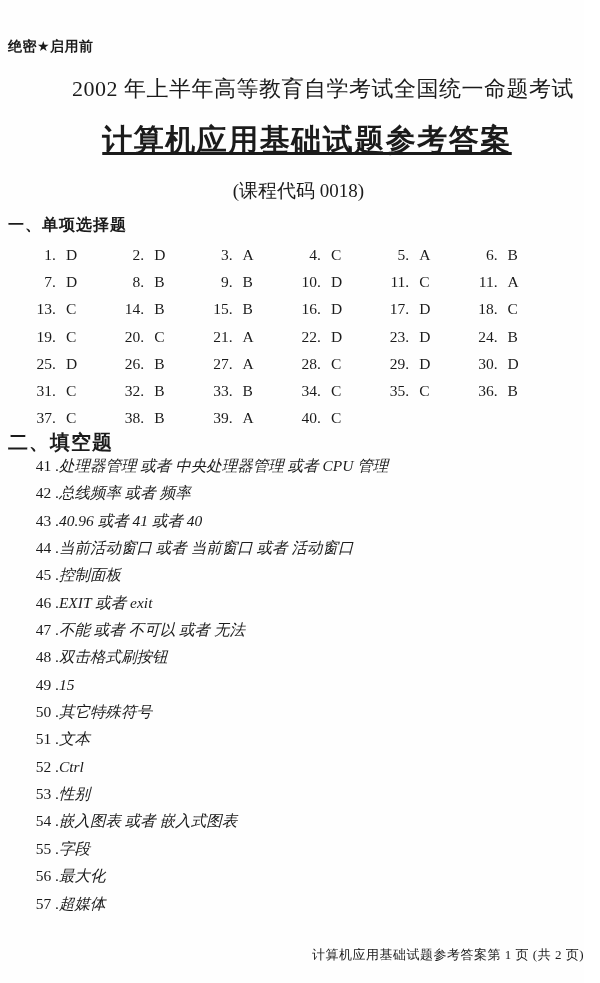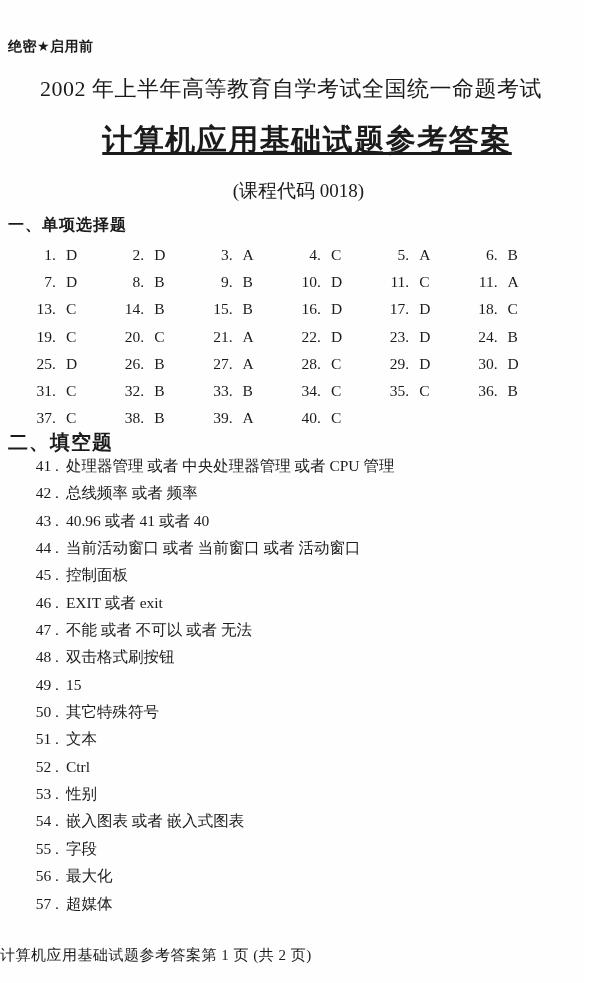--- a/index.html
+++ b/index.html
@@ -25,21 +25,21 @@
     top: 38px;
     left: 8px;
     font-size: 14px;
     letter-spacing: 0.5px;
   }
   .exam-line {
     position: absolute;
     top: 74px;
     left: 40px;
     right: 10px;
-    text-align: left;
+    text-align: right;
     font-size: 22px;
     letter-spacing: 0.5px;
     white-space: nowrap;
   }
   .main-title {
     position: absolute;
     top: 120px;
     left: 40px;
     right: 10px;
     text-align: center;
@@ -110,29 +110,29 @@
     line-height: 27.35px;
     white-space: nowrap;
   }
   .fill-item .fnum {
     display: inline-block;
     min-width: 23px;
     text-align: center;
     font-family: Liberation Serif, serif;
   }
   .fill-item .ftext {
-    margin-left: 7px;
+    font-style: italic;
   }
   .footer {
     position: absolute;
     top: 946px;
     left: 0;
     right: 0;
-    text-align: left;
-    font-size: 15px;
+    text-align: right;
+    font-size: 13px;
     letter-spacing: 0.5px;
   }
 </style>
 </head>
 <body>
 
 <div class="page">
 
   <div class="classified hei">绝密★启用前</div>
 

